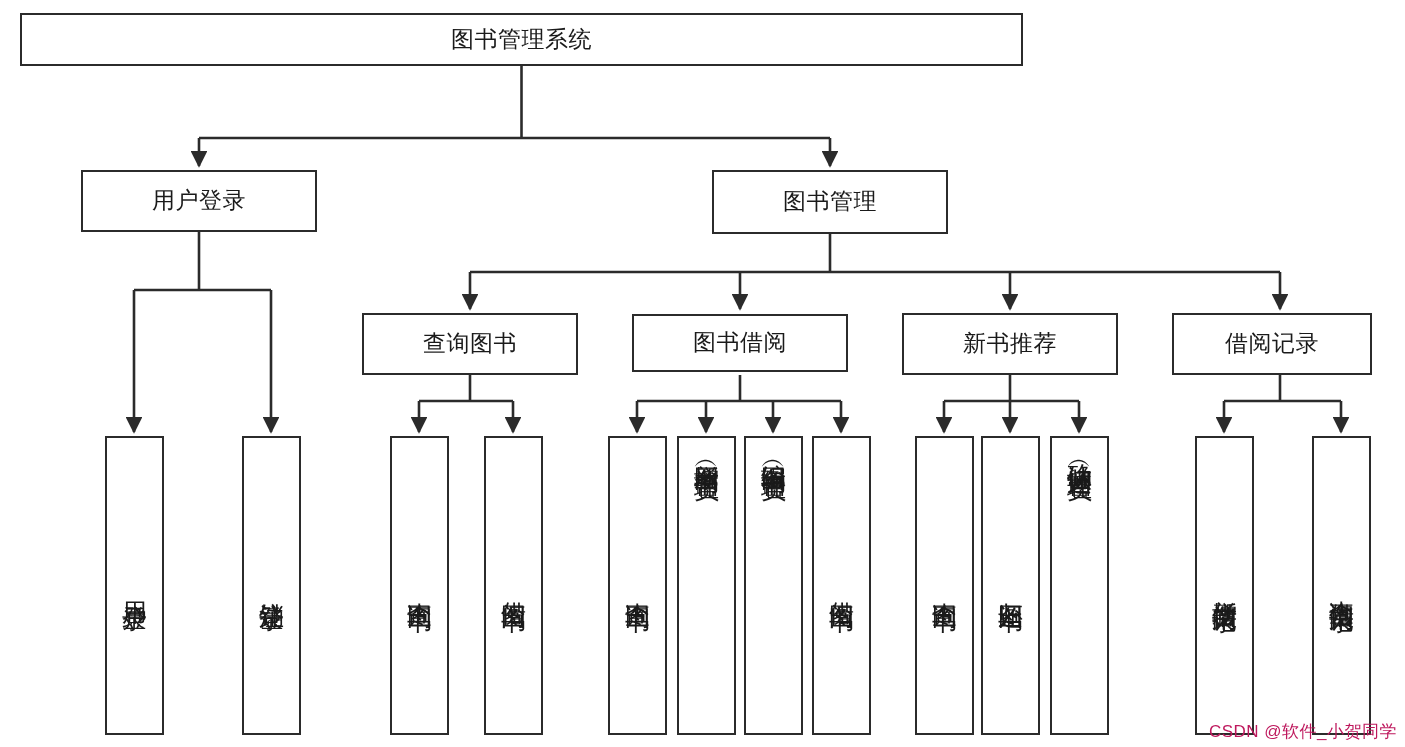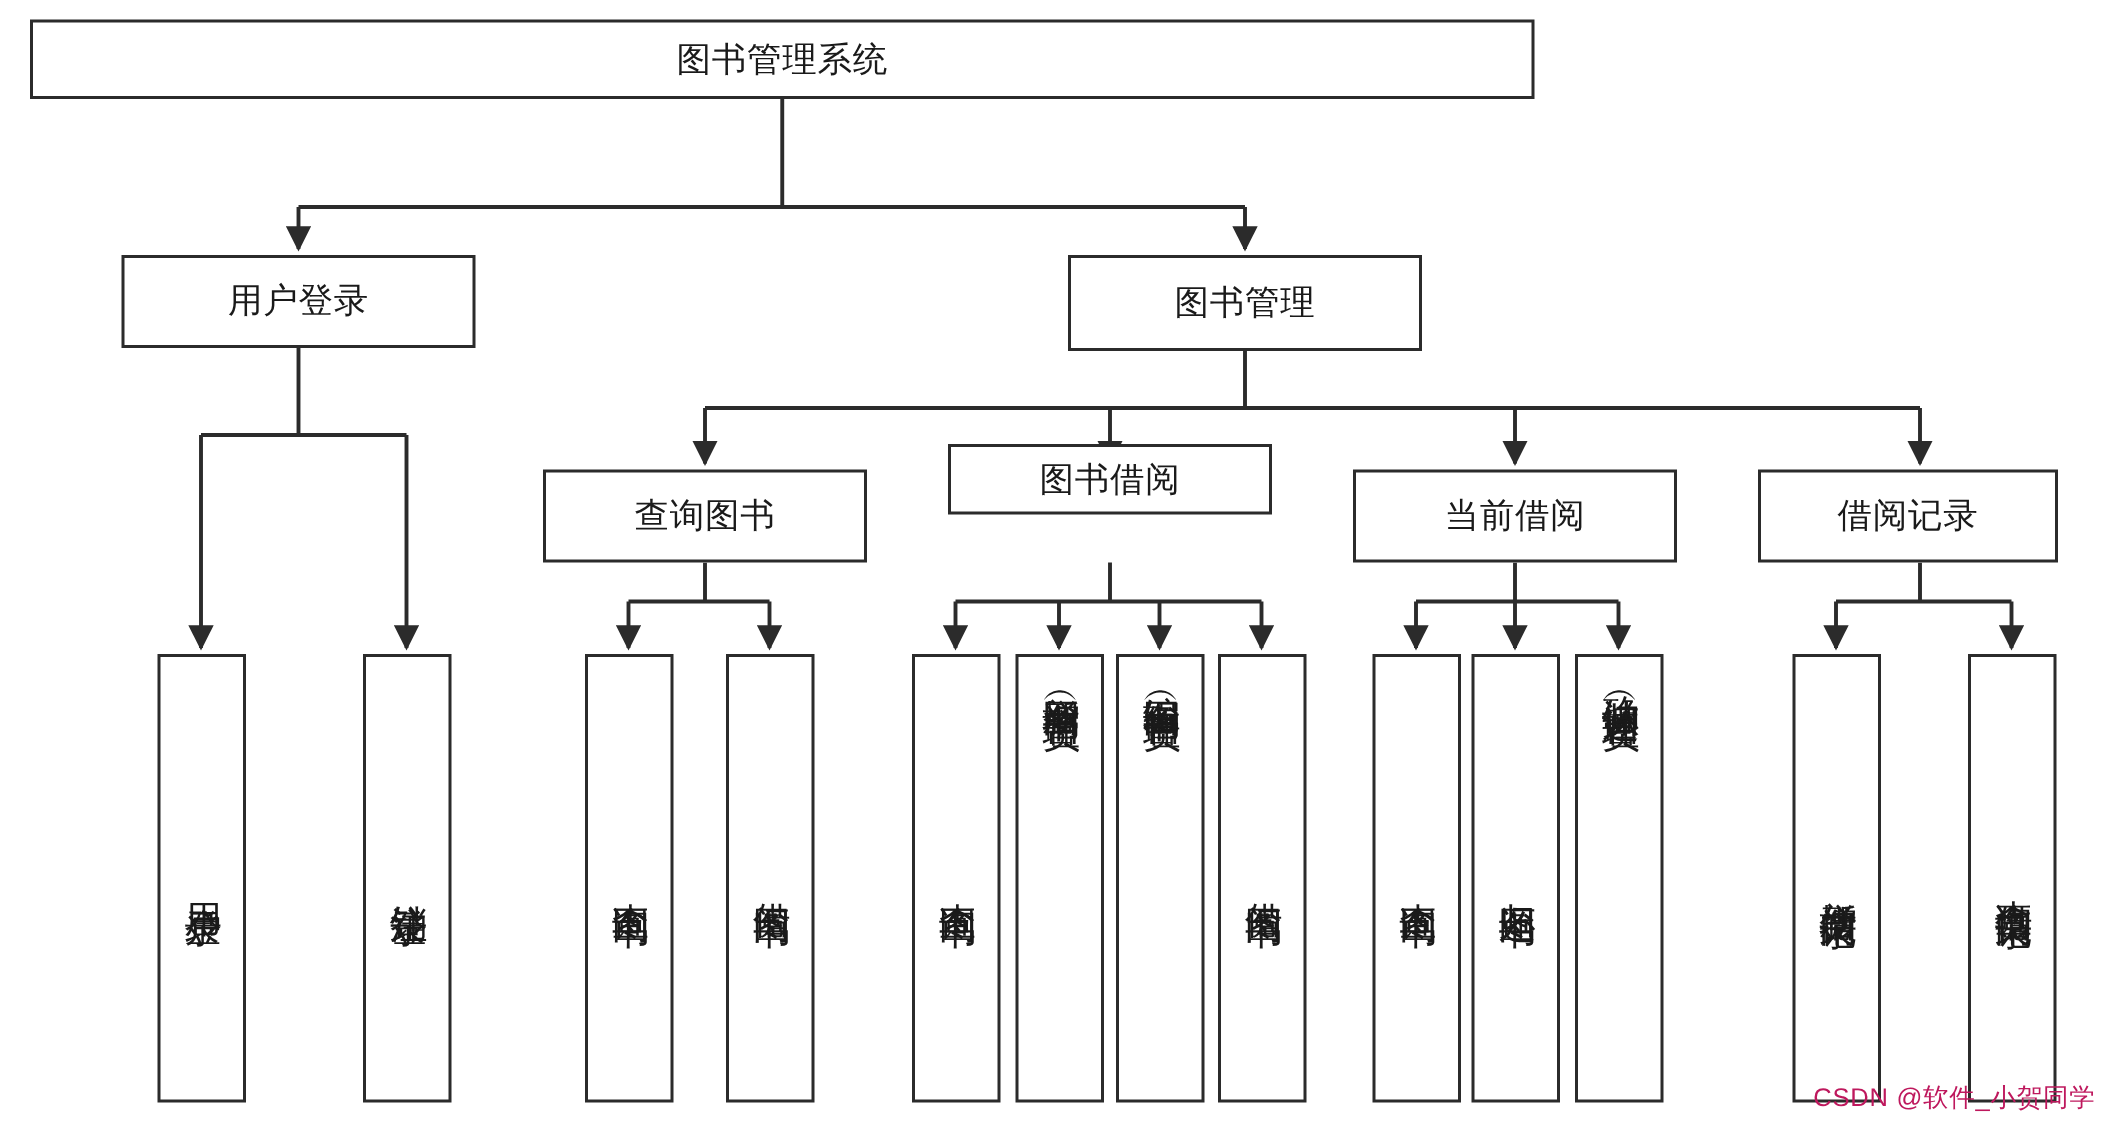--- a/index.html
+++ b/index.html
@@ -148,25 +148,25 @@
   <div class="node horiz" style="left:81px; top:170px; width:236px; height:62px;">
     <span class="label">用户登录</span>
   </div>
   <div class="node horiz" style="left:712px; top:170px; width:236px; height:64px;">
     <span class="label">图书管理</span>
   </div>
 
   <div class="node horiz" style="left:362px; top:313px; width:216px; height:62px;">
     <span class="label">查询图书</span>
   </div>
-  <div class="node horiz" style="left:632px; top:296px; width:216px; height:47px;">
+  <div class="node horiz" style="left:632px; top:314px; width:216px; height:58px;">
     <span class="label">图书借阅</span>
   </div>
   <div class="node horiz" style="left:902px; top:313px; width:216px; height:62px;">
-    <span class="label">当前借阅</span>
+    <span class="label">新书推荐</span>
   </div>
   <div class="node horiz" style="left:1172px; top:313px; width:200px; height:62px;">
     <span class="label">借阅记录</span>
   </div>
 
   <div class="node vert centered" style="left:105px; top:436px; width:59px; height:299px;">
     <span class="label">用户登录</span>
   </div>
   <div class="node vert centered" style="left:242px; top:436px; width:59px; height:299px;">
     <span class="label">注销登录</span>

